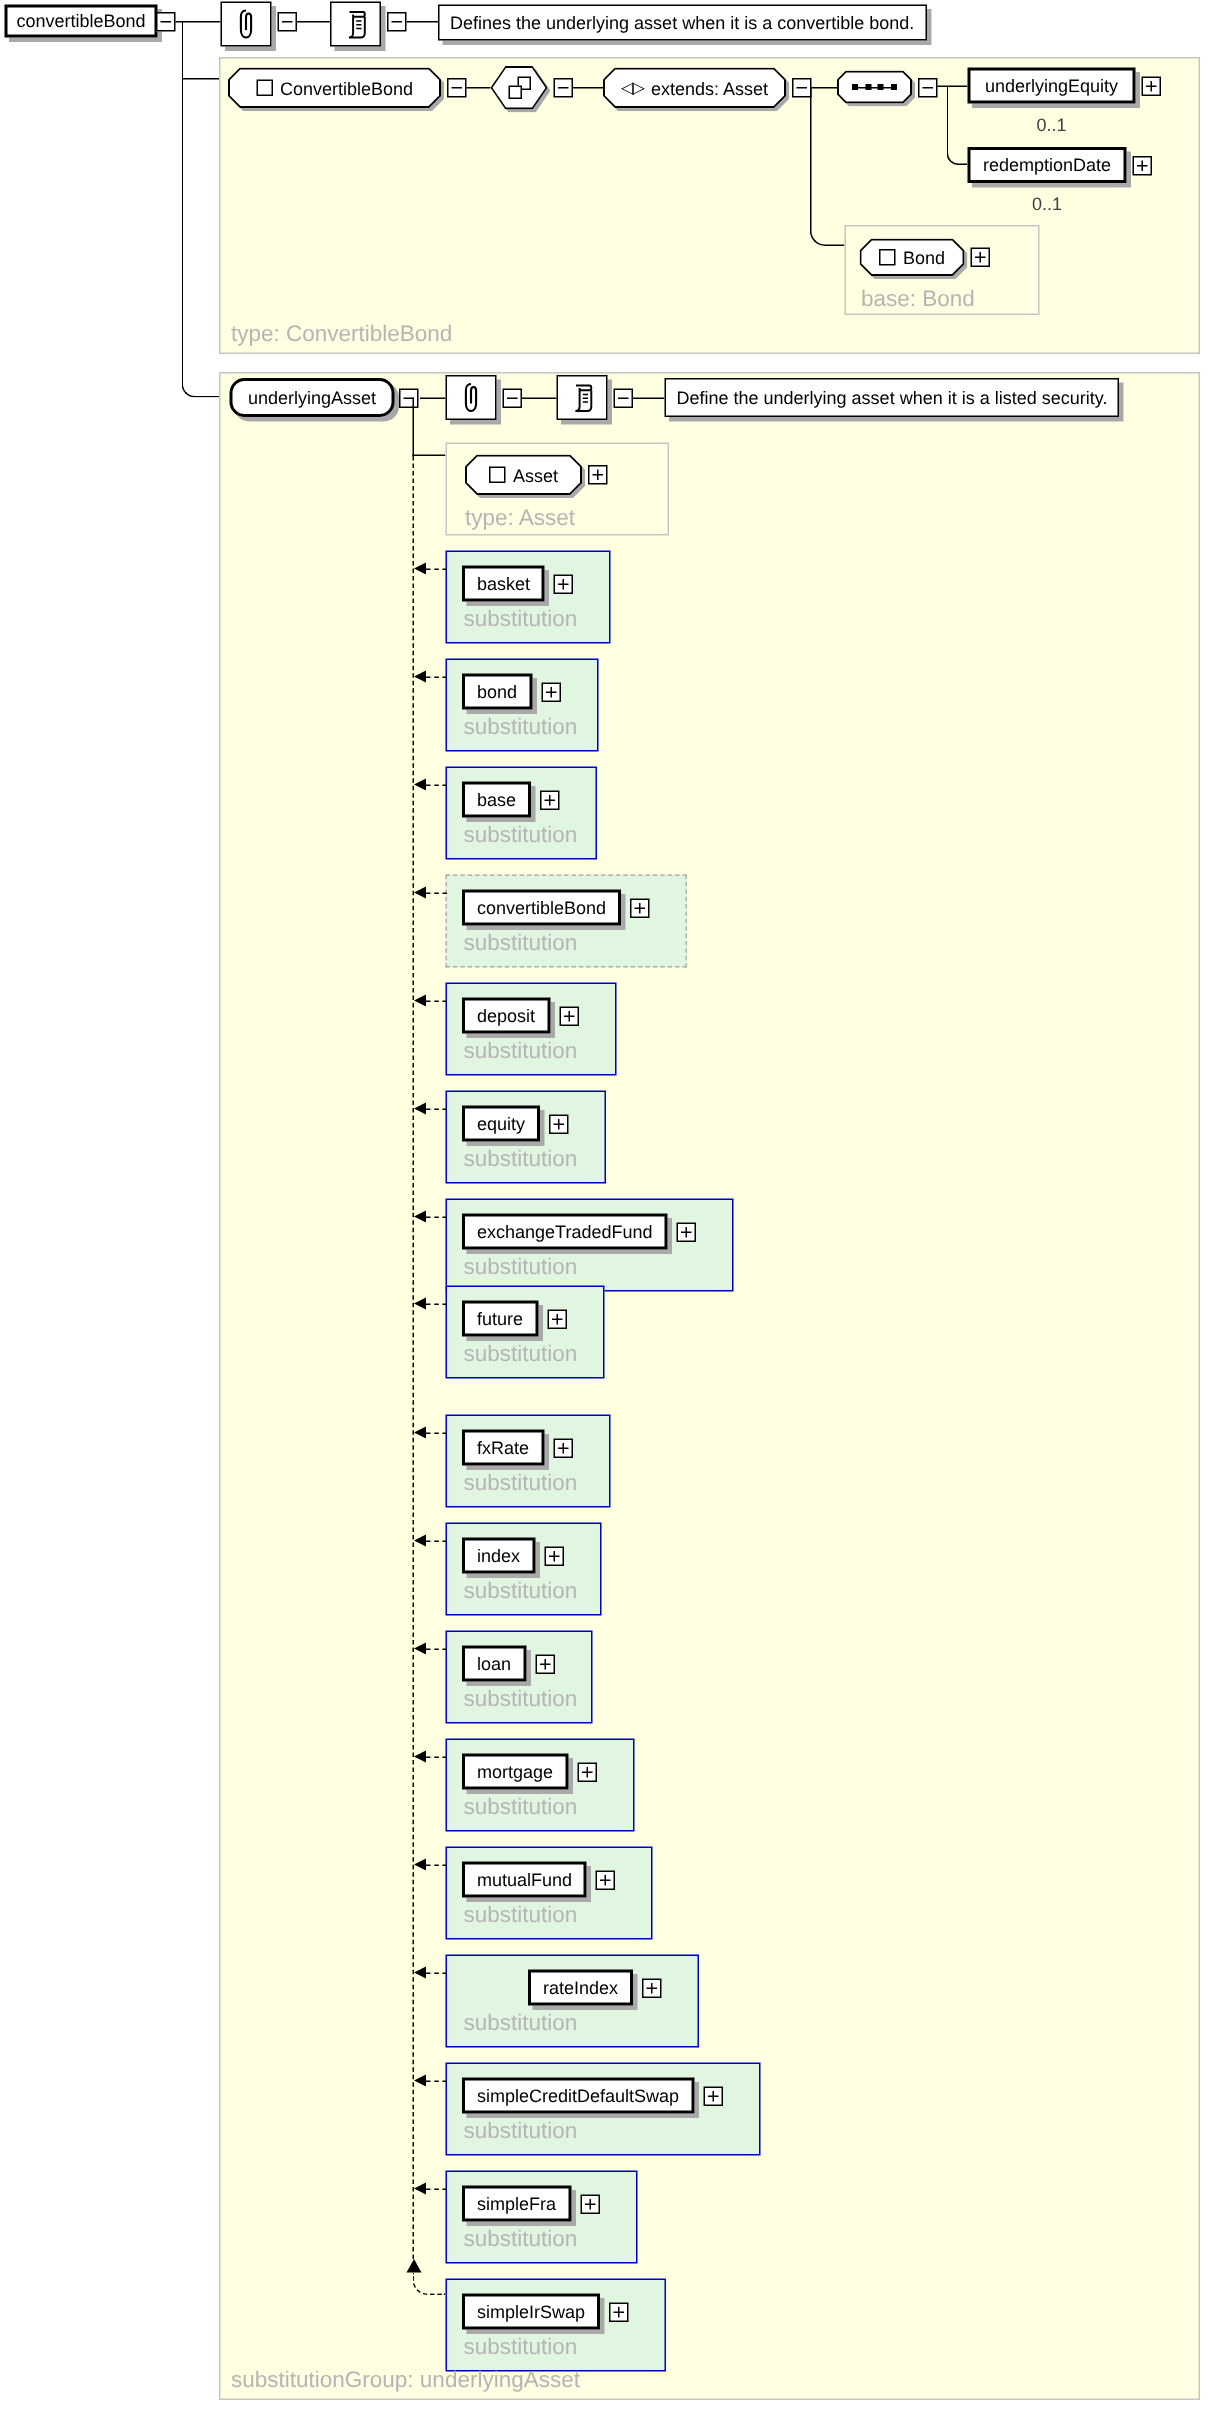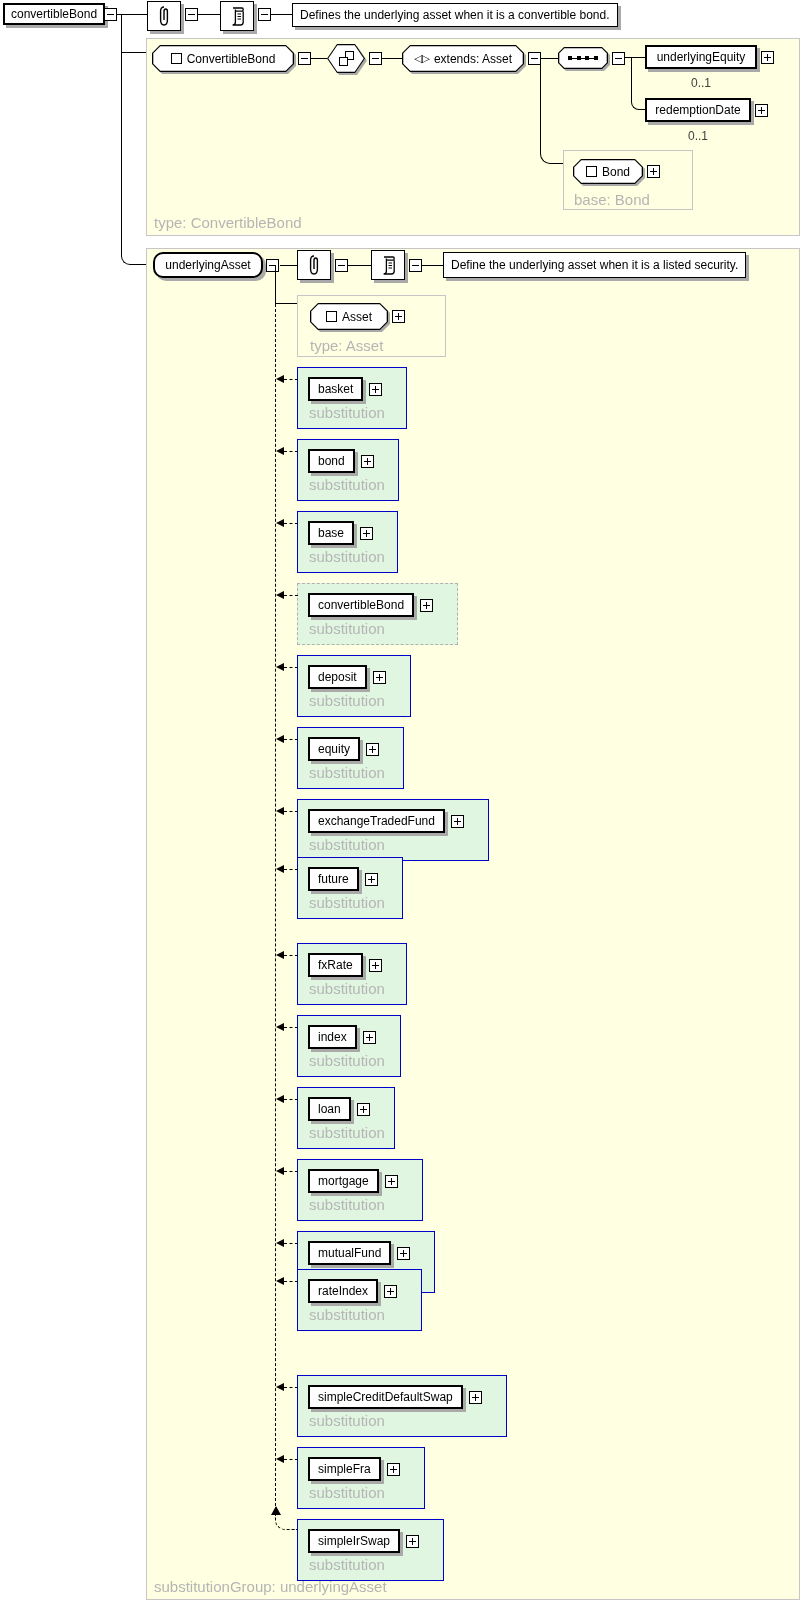--- a/index.html
+++ b/index.html
@@ -369,21 +369,21 @@
       <div class="sub" style="top: 1231px;">
     <span class="ah"></span>
     <span class="ad"></span>
     <div class="row">
       <span class="nbox sub-name">mutualFund</span>
       <span class="gap"></span>
       <span class="pm plus inflow"></span>
     </div>
     <div class="cap muted sub-cap">substitution</div>
   </div>
-      <div class="sub" style="top: 1269px;">
+      <div class="sub" style="top: 1303px; padding-left: 44px;">
     <span class="ah"></span>
     <span class="ad"></span>
     <div class="row">
       <span class="nbox sub-name">rateIndex</span>
       <span class="gap"></span>
       <span class="pm plus inflow"></span>
     </div>
     <div class="cap muted sub-cap">substitution</div>
   </div>
       <div class="sub" style="top: 1375px;">

